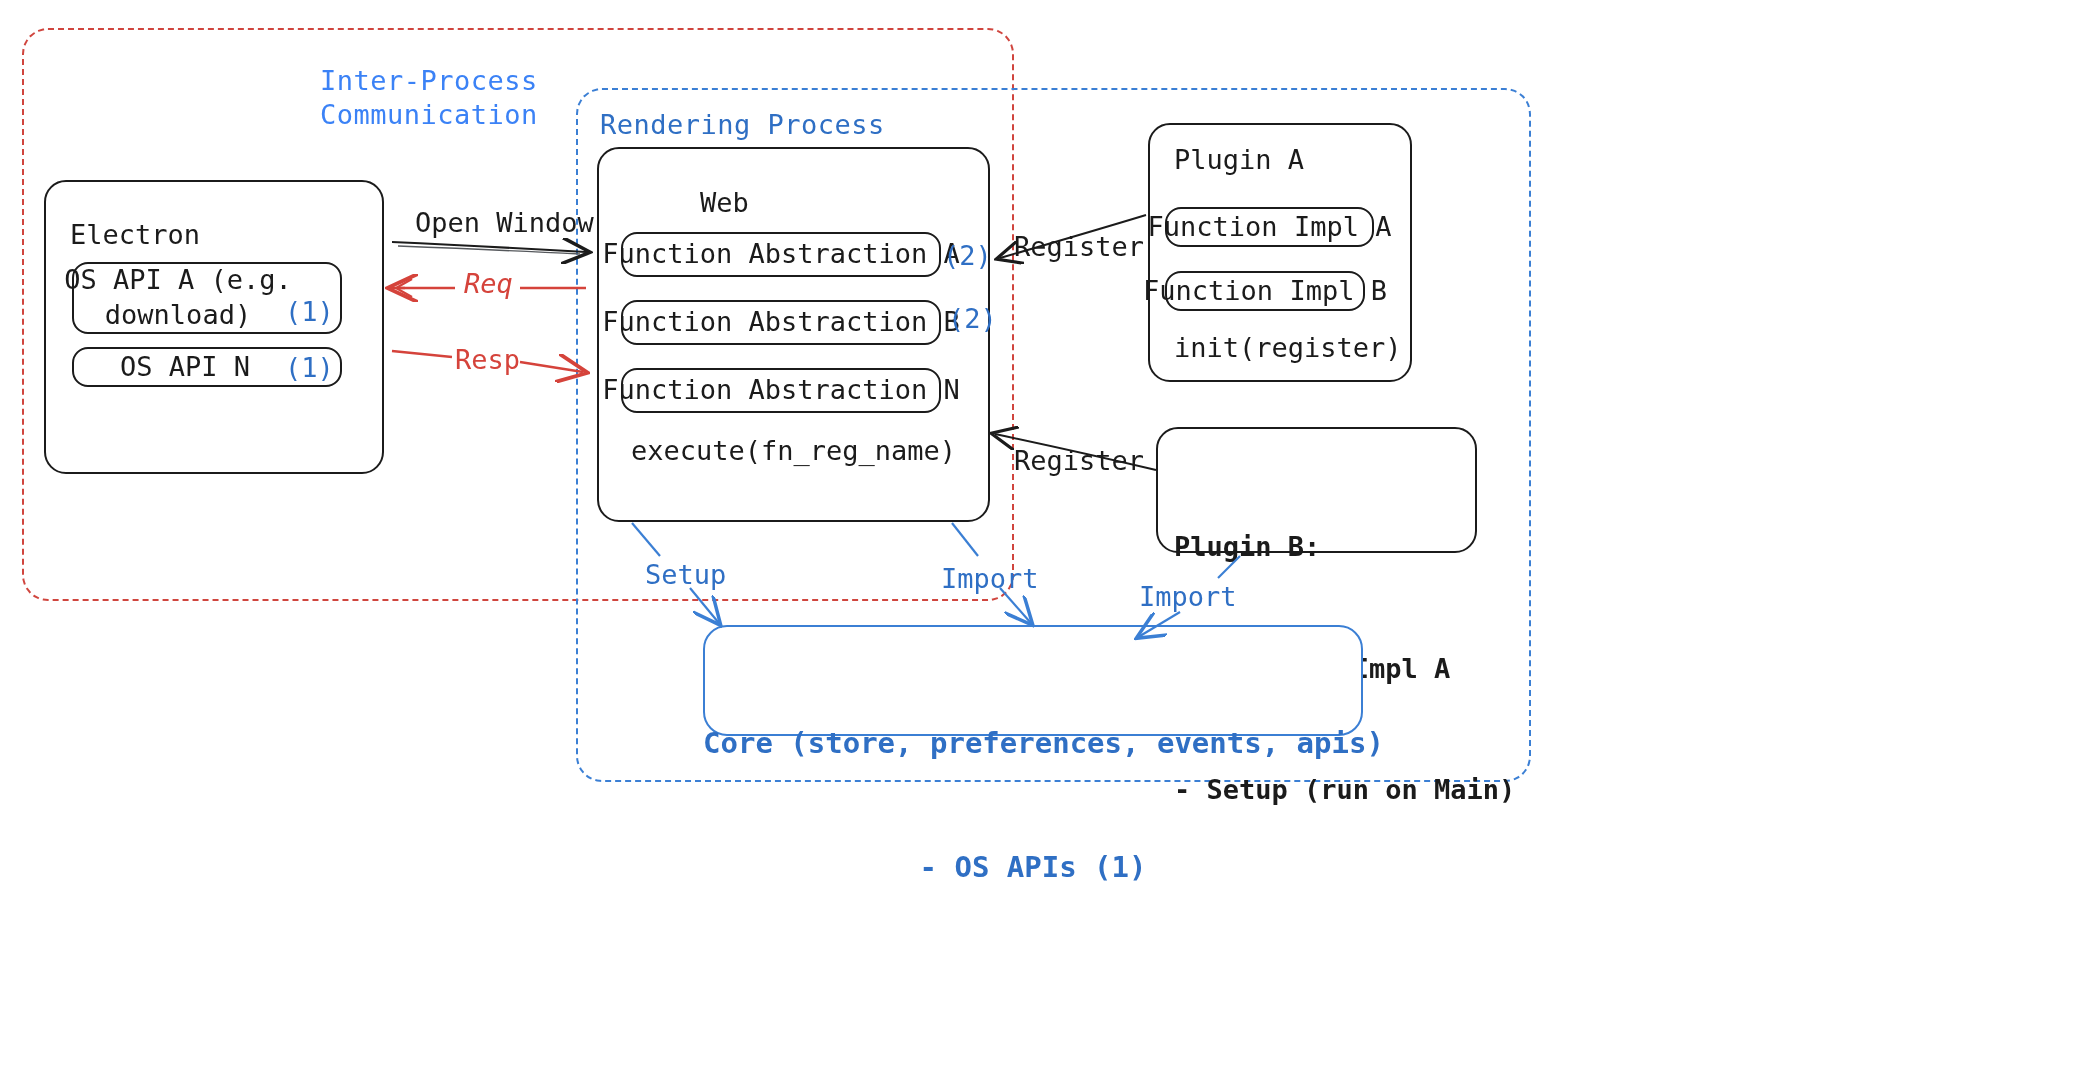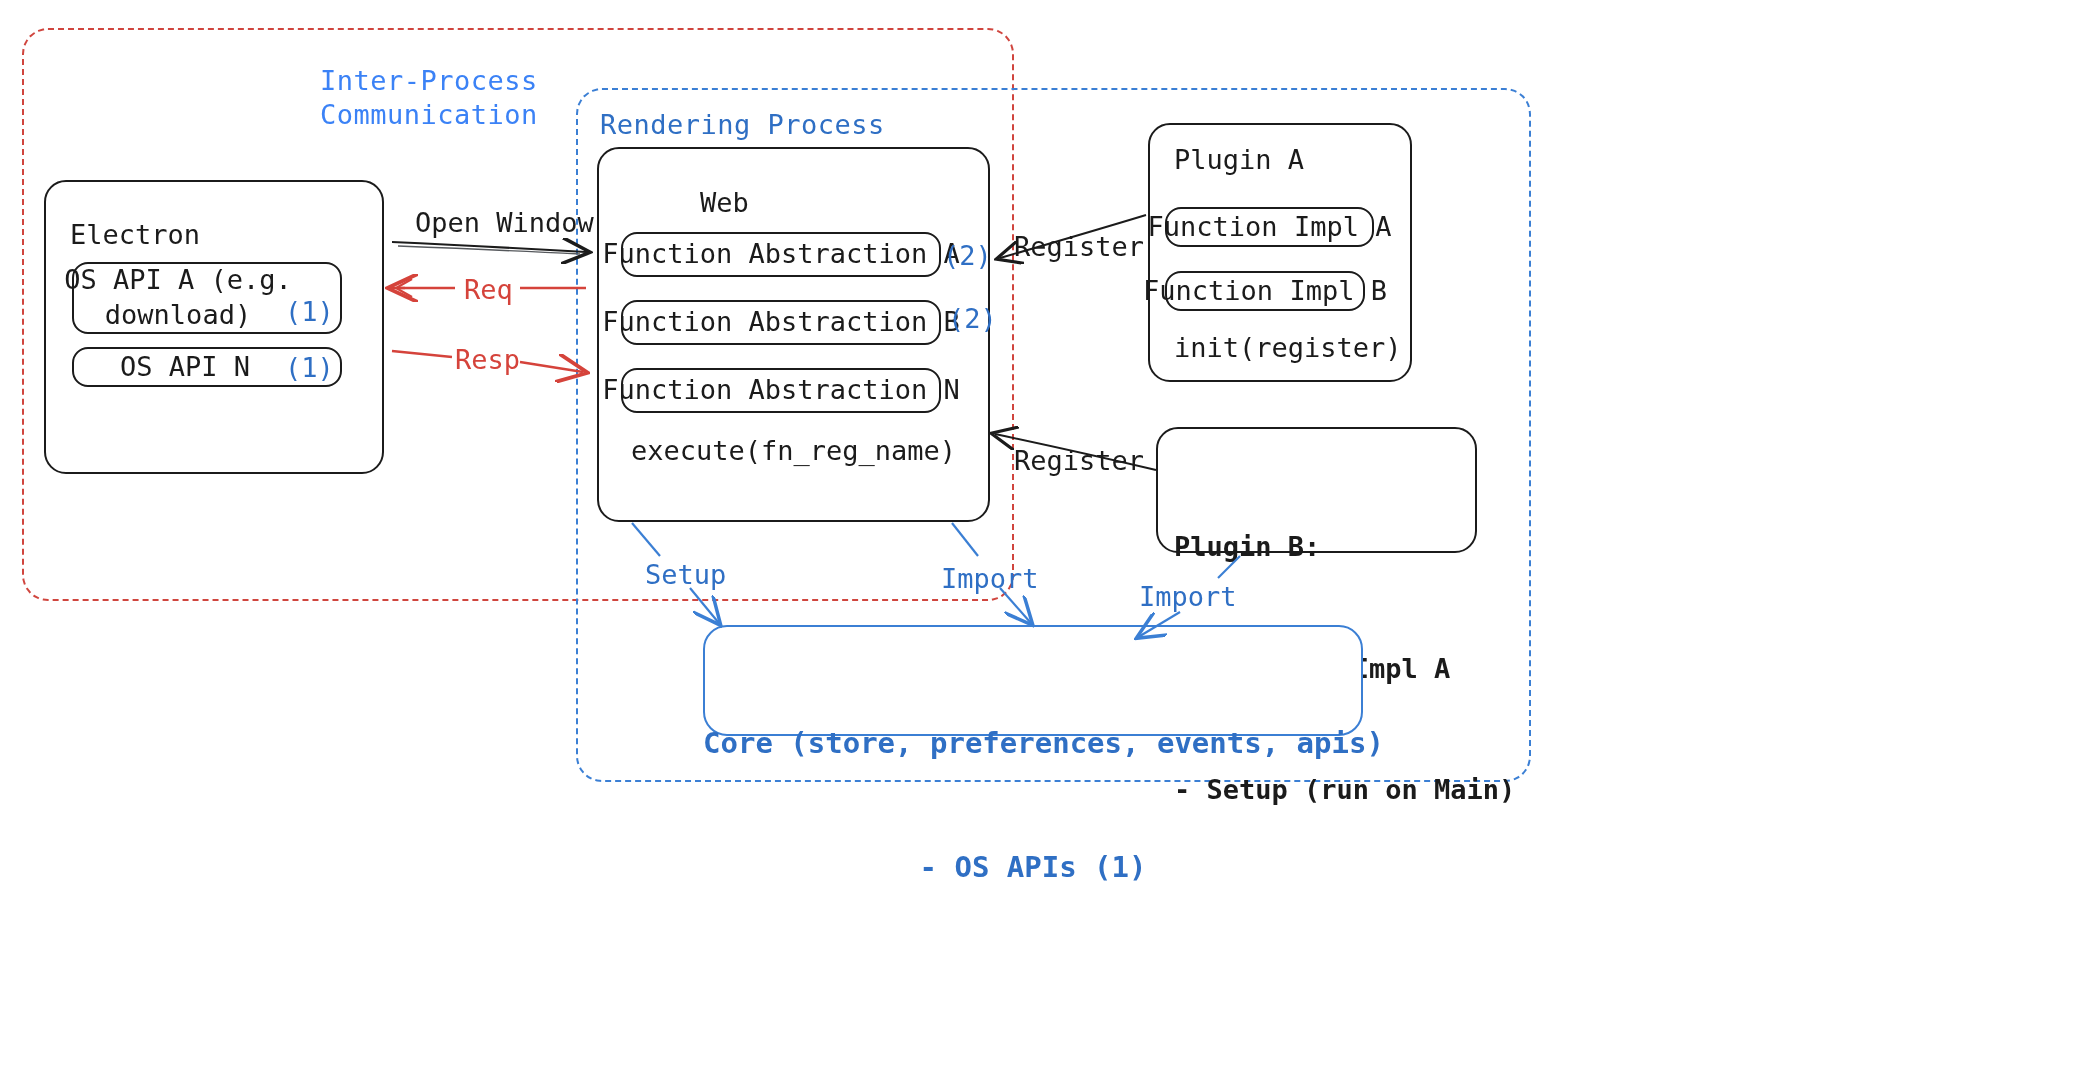--- a/index.html
+++ b/index.html
@@ -134,21 +134,21 @@
     <path d="M690,588 L718,622" fill="none" stroke="#3b7fd4" stroke-width="2.2" marker-end="url(#ah-blue)"></path>
 
     <path d="M952,523 L978,556" fill="none" stroke="#3b7fd4" stroke-width="2.2"></path>
     <path d="M1000,588 L1030,622" fill="none" stroke="#3b7fd4" stroke-width="2.2" marker-end="url(#ah-blue)"></path>
 
     <path d="M1240,556 L1218,578" fill="none" stroke="#3b7fd4" stroke-width="2.2"></path>
     <path d="M1180,612 L1140,636" fill="none" stroke="#3b7fd4" stroke-width="2.2" marker-end="url(#ah-blue)"></path>
   </svg>
 
   <div class="edge-label black" style="left:415px;top:207px;">Open Window</div>
-  <div class="edge-label red" style="left:464px;top:274px;">Req</div>
+  <div class="edge-label red" style="left:464px;top:268px;font-style:italic;">Req</div>
   <div class="edge-label red" style="left:455px;top:344px;">Resp</div>
   <div class="edge-label black" style="left:1014px;top:231px;">Register</div>
   <div class="edge-label black" style="left:1014px;top:445px;">Register</div>
   <div class="edge-label blue" style="left:645px;top:559px;">Setup</div>
   <div class="edge-label blue" style="left:941px;top:563px;">Import</div>
   <div class="edge-label blue" style="left:1139px;top:581px;">Import</div>
 
 </div>
 
 </body></html>

